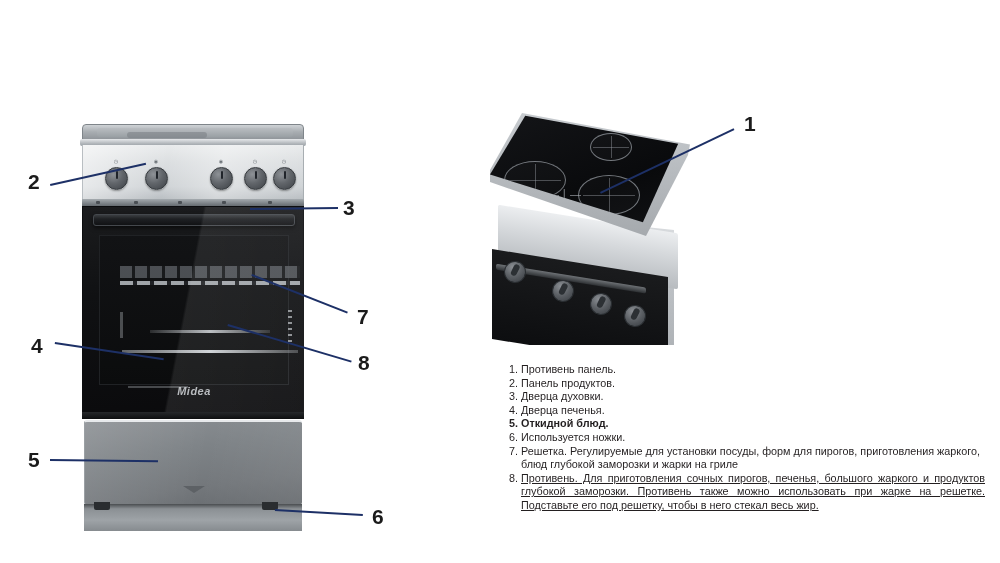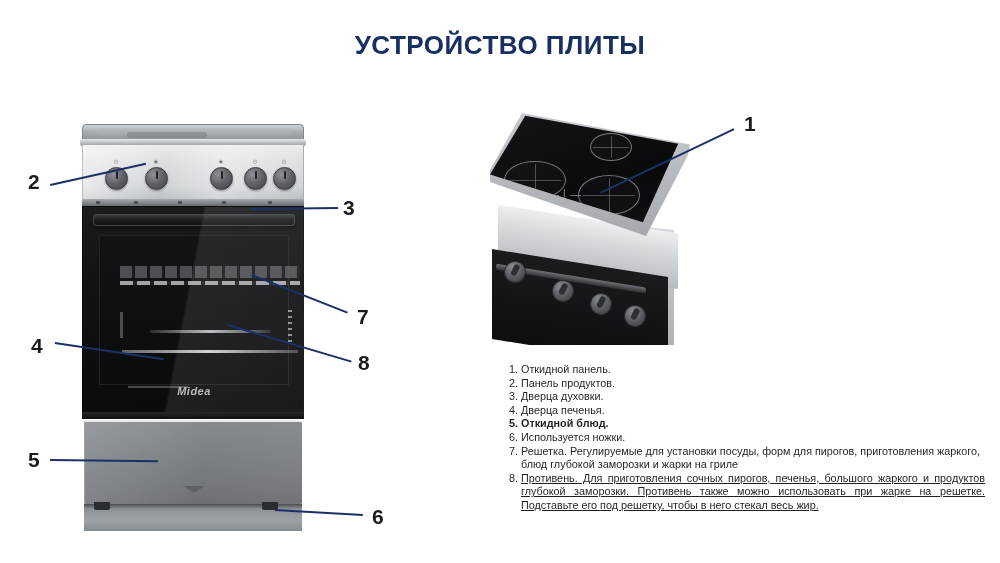--- a/index.html
+++ b/index.html
@@ -327,21 +327,20 @@
   }
   .leg-txt { flex: 1 1 auto; }
   .leg-item.bold .leg-num, .leg-item.bold .leg-txt { font-weight: bold; }
   .leg-item.justify .leg-txt { text-align: justify; text-decoration: underline; }
 </style>
 </head>
 <body>
 
 <div id="page">
 
-  <div id="title">УСТРОЙСТВО ПЛИТЫ</div>
 
   <div id="stove-left">
 
     <div class="ct-top">
       <div class="ct-top-inner">
         <div class="ct-glass-hint"></div>
       </div>
     </div>
     <div class="ct-lip"></div>
 
@@ -432,21 +431,21 @@
 
   <div class="leader" style="left:252px; top:274px; width:103px; transform: rotate(21.5deg);"></div>
   <div class="callout" style="left:357px; top:306px;">7</div>
 
   <div class="leader" style="left:228px; top:324px; width:129px; transform: rotate(16.5deg);"></div>
   <div class="callout" style="left:358px; top:352px;">8</div>
 
   <div id="legend">
     <div class="leg-item">
       <span class="leg-num">1.</span>
-      <span class="leg-txt">Откидной панель.</span>
+      <span class="leg-txt">Противень панель.</span>
     </div>
     <div class="leg-item">
       <span class="leg-num">2.</span>
       <span class="leg-txt">Панель продуктов.</span>
     </div>
     <div class="leg-item">
       <span class="leg-num">3.</span>
       <span class="leg-txt">Дверца духовки.</span>
     </div>
     <div class="leg-item">

